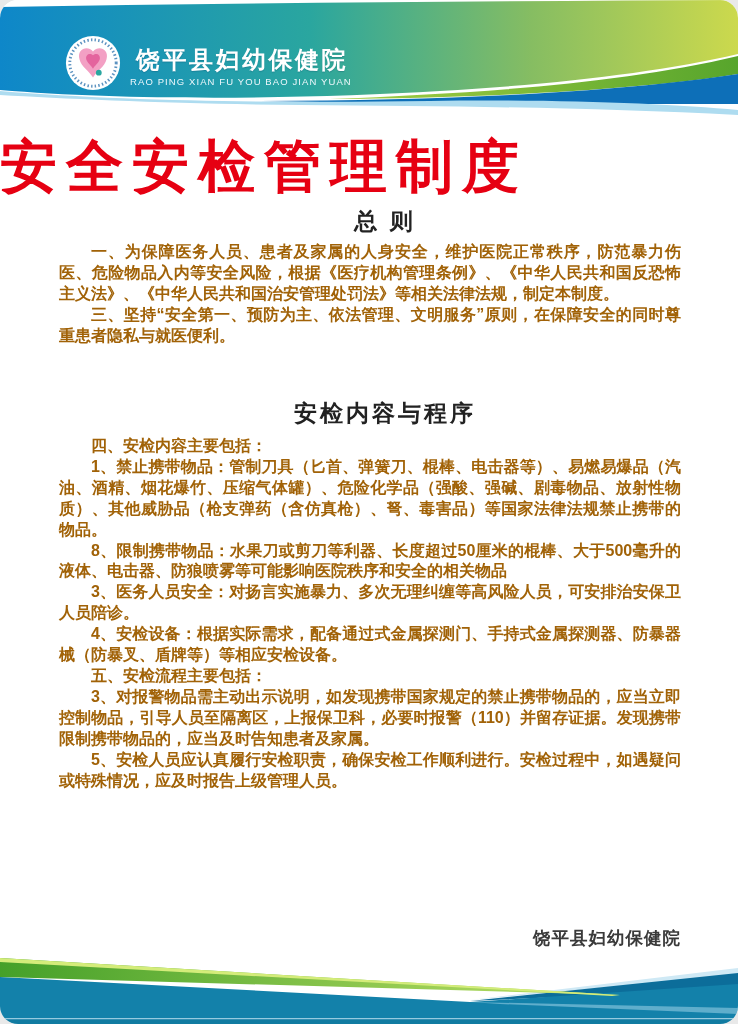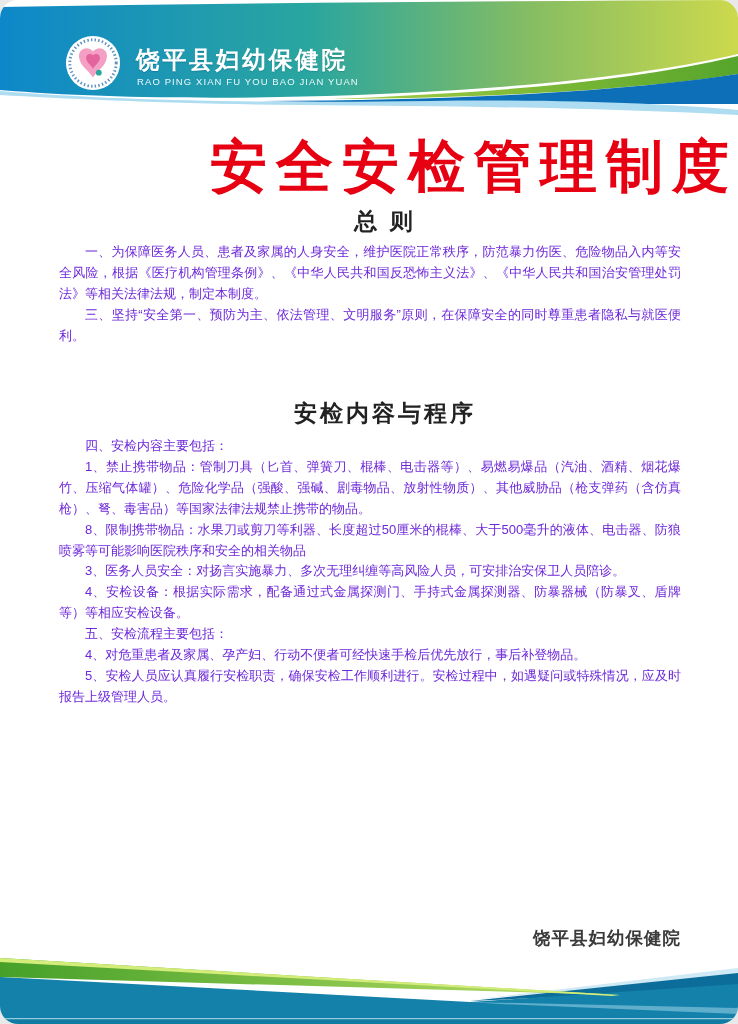--- a/index.html
+++ b/index.html
@@ -12,39 +12,39 @@
   
   .hdr { position:absolute; top:0; left:0; width:738px; height:122px; }
   .hdr svg { display:block; }
   .logo { position:absolute; top:34px; left:64px; width:58px; height:58px; }
   .hname {
     position:absolute; top:44px; left:136px; color:#ffffff;
     font-size:24px; font-weight:bold; letter-spacing:2.5px; white-space:nowrap;
     text-shadow:0 1px 1px rgba(0,60,90,.25);
   }
   .hpinyin {
-    position:absolute; top:76px; left:137px; color:#eef8fc;
+    position:absolute; top:76px; left:130px; color:#eef8fc;
     font-size:9.5px; letter-spacing:1.1px; white-space:nowrap;
   }
   
   .title {
     position:absolute; top:130px; left:0; width:100%; margin:0;
-    text-align:right; color:#e60012; font-size:57px; font-weight:900;
+    text-align:left; color:#e60012; font-size:57px; font-weight:900;
     letter-spacing:9px; line-height:72px; white-space:nowrap;
   }
   .sec-head {
     position:absolute; left:0; width:100%; margin:0; text-align:center;
     color:#222222; font-size:23px; font-weight:bold; letter-spacing:3px;padding-left:16px;
   }
   #sec1-head { top:206px; }
   #sec2-head { top:398px; }
   
   .body-block {
-    position:absolute; left:59px; width:622px; color:#6d28d9;
-    font-size:13px; line-height:20.9px; font-weight:normal;
+    position:absolute; left:59px; width:622px; color:#a16207;
+    font-size:16px; line-height:20.9px; font-weight:bold;
     text-align:justify; text-justify:inter-character;
   }
   #sec1-body { top:242px; }
   #sec2-body { top:436px; }
   .body-block p { margin:0; text-indent:2em; }
   
   .signature {
     position:absolute; top:926px; right:57px; color:#3a3a3a;
     font-size:17.5px; font-weight:bold; letter-spacing:1px;
   }
@@ -100,21 +100,21 @@
   </div>
 
   <h2 class="sec-head" id="sec2-head">安检内容与程序</h2>
   <div class="body-block" id="sec2-body">
     <p>四、安检内容主要包括：</p>
     <p>1、禁止携带物品：管制刀具（匕首、弹簧刀、棍棒、电击器等）、易燃易爆品（汽油、酒精、烟花爆竹、压缩气体罐）、危险化学品（强酸、强碱、剧毒物品、放射性物质）、其他威胁品（枪支弹药（含仿真枪）、弩、毒害品）等国家法律法规禁止携带的物品。</p>
     <p>8、限制携带物品：水果刀或剪刀等利器、长度超过50厘米的棍棒、大于500毫升的液体、电击器、防狼喷雾等可能影响医院秩序和安全的相关物品</p>
     <p>3、医务人员安全：对扬言实施暴力、多次无理纠缠等高风险人员，可安排治安保卫人员陪诊。</p>
     <p>4、安检设备：根据实际需求，配备通过式金属探测门、手持式金属探测器、防暴器械（防暴叉、盾牌等）等相应安检设备。</p>
     <p>五、安检流程主要包括：</p>
-    <p>4、对危重患者及家属、孕产妇、行动不便者可经快速手检后优先放行，事后补登物品。</p>
+    <p>3、对报警物品需主动出示说明，如发现携带国家规定的禁止携带物品的，应当立即控制物品，引导人员至隔离区，上报保卫科，必要时报警（110）并留存证据。发现携带限制携带物品的，应当及时告知患者及家属。</p>
     <p>5、安检人员应认真履行安检职责，确保安检工作顺利进行。安检过程中，如遇疑问或特殊情况，应及时报告上级管理人员。</p>
   </div>
 
   <div class="signature">饶平县妇幼保健院</div>
 
   <div class="footer">
     <svg width="738" height="66" viewBox="0 0 738 66">
       <defs>
         <linearGradient id="gFootGreen" x1="0" y1="0" x2="1" y2="0">
           <stop offset="0" stop-color="#45a029"></stop>

